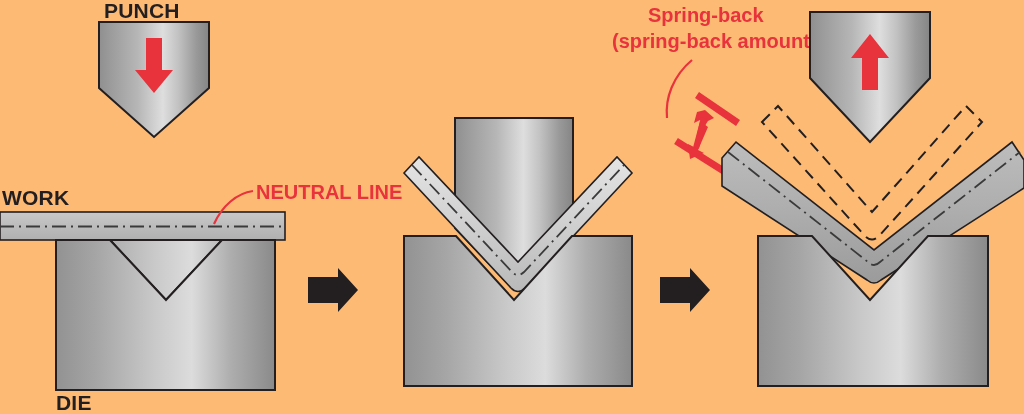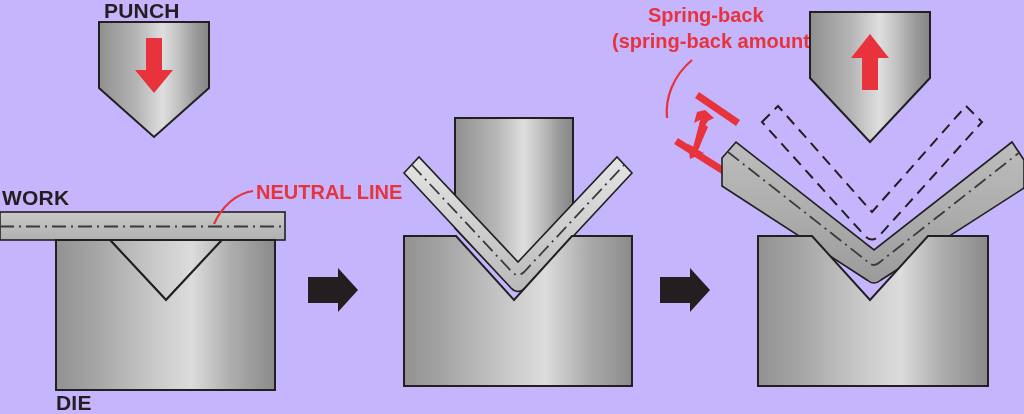--- a/index.html
+++ b/index.html
@@ -10,21 +10,21 @@
   body {
     width: 1024px;
     height: 414px;
     overflow: hidden;
     font-family: "Liberation Sans", sans-serif;
   }
   #diagram-root {
     position: relative;
     width: 1024px;
     height: 414px;
-    background: #c4b5fd;
+    background: #fdba74;
   }
   svg#vbend-svg {
     display: block;
     width: 1024px;
     height: 414px;
   }
   .lbl {
     font-family: "Liberation Sans", sans-serif;
     font-weight: bold;
     fill: #231f20;

